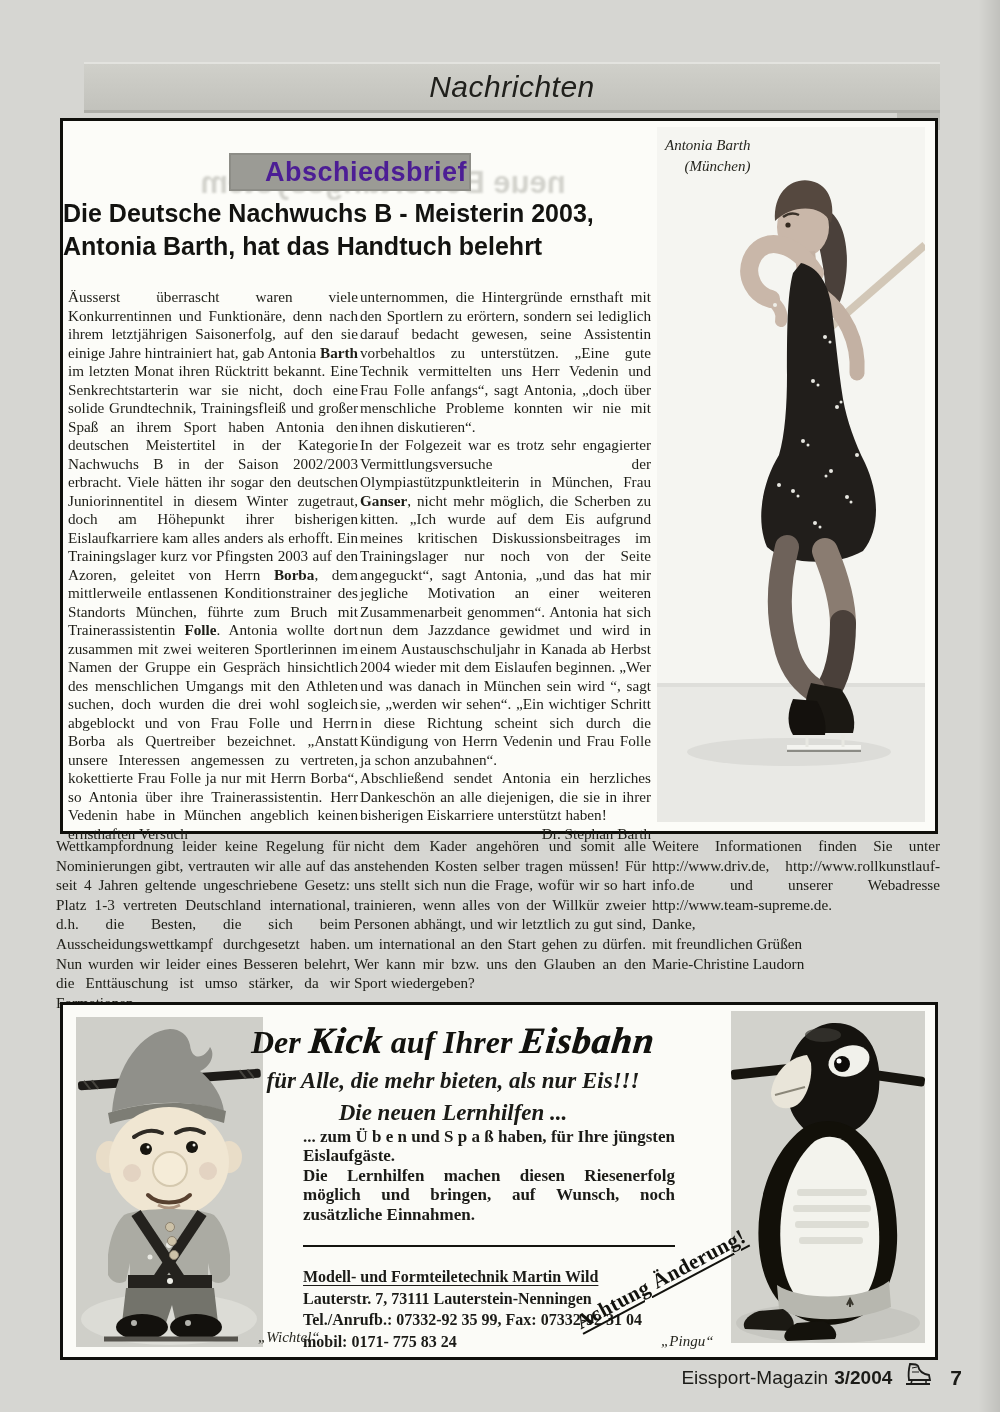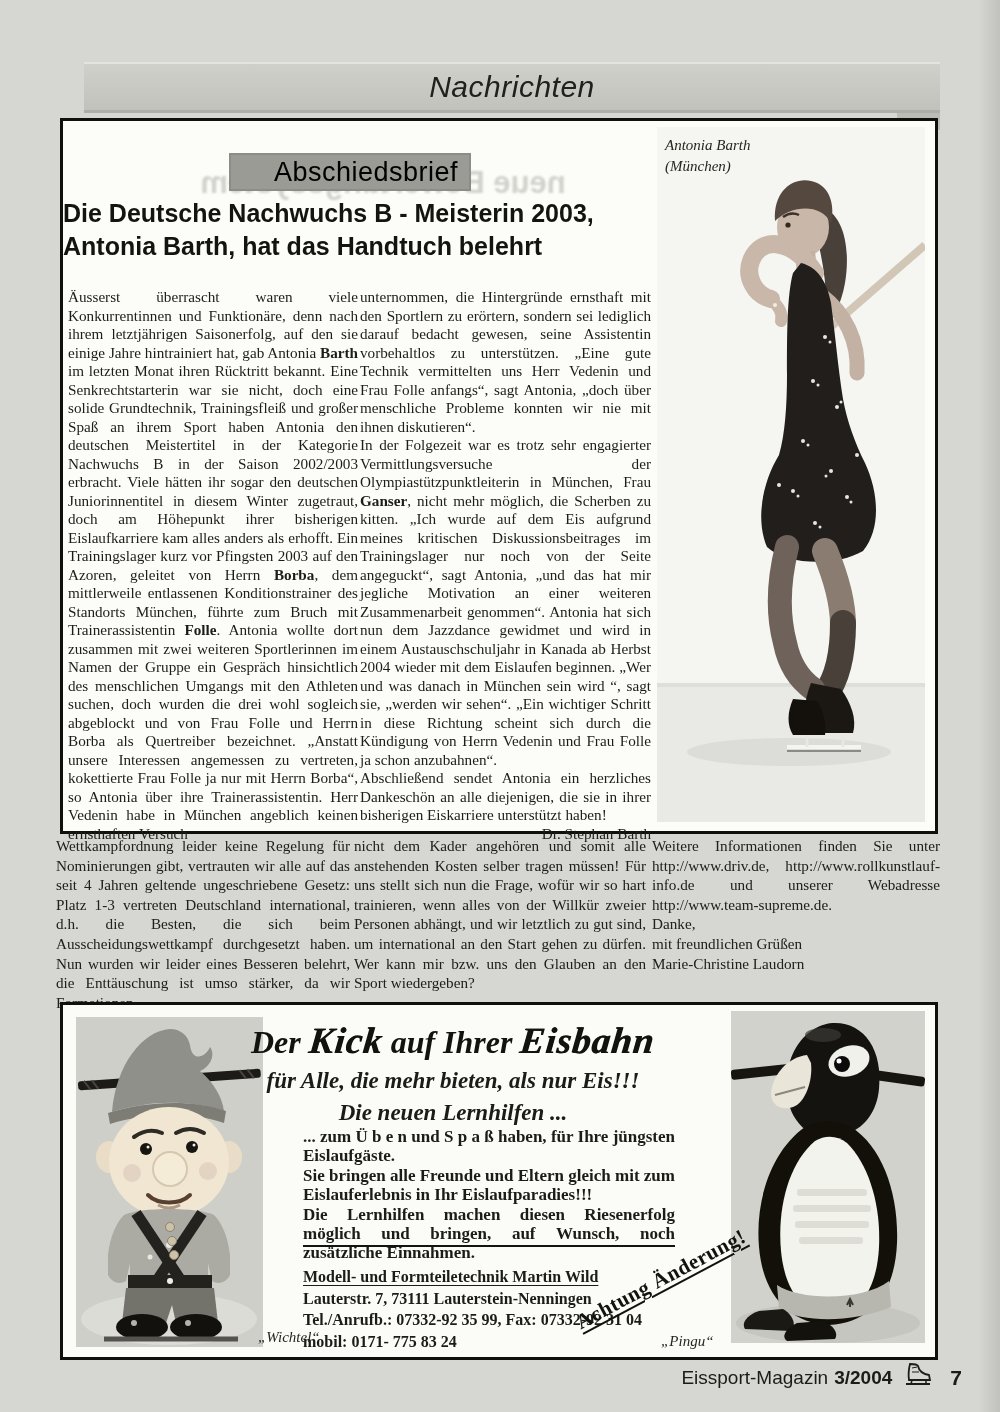--- a/index.html
+++ b/index.html
@@ -19,35 +19,35 @@
     color:#20201c;letter-spacing:.5px;}
   .banner-end{position:absolute;left:897px;top:64px;width:43px;height:66px;background:#bcbcb6;}
   
   .article-box{position:absolute;left:60px;top:118px;width:872px;height:710px;
     background:#fcfcf8;border:3px solid #0f0f0b;}
   .ghost-line{position:absolute;left:40px;top:44px;width:560px;text-align:center;
     font-family:"Liberation Sans",sans-serif;font-weight:bold;font-size:31px;
     color:#a9a9a1;opacity:.5;transform:scaleX(-1);filter:blur(1.2px);}
   .kicker{position:absolute;left:166px;top:32px;width:242px;height:38px;
     background:#9b9b95;box-shadow:inset 0 0 0 2px #8d8d87;text-align:center;}
-  .kicker-label{font-family:"Liberation Sans",sans-serif;font-weight:normal;font-size:27px;
-    line-height:38px;color:#000000;letter-spacing:.5px;padding-left:32px;}
+  .kicker-label{font-family:"Liberation Sans",sans-serif;font-weight:bold;font-size:27px;
+    line-height:38px;color:#4c1d95;letter-spacing:.5px;padding-left:32px;}
   .headline{position:absolute;left:0;top:76px;width:580px;text-align:left;
     font-family:"Liberation Sans",sans-serif;font-weight:bold;font-size:25px;
     line-height:33px;color:#131310;}
   .col{position:absolute;top:167px;font-size:15.2px;line-height:18.5px;
     text-align:justify;color:#1d1d17;}
   .col p{margin:0;}
   .col-left{left:5px;width:290px;}
   .col-right{left:297px;width:291px;}
   .bold{font-weight:bold;}
   .sig{text-align:right;}
   
   .photo{position:absolute;left:594px;top:6px;width:268px;height:695px;
-    background:linear-gradient(#f6f6f2,#efefeb);overflow:hidden;}
+    background:linear-gradient(#f6f6f2,#efefeb);overflow:hidden;text-align:right;}
   .photo-caption{position:absolute;left:8px;top:8px;font-style:italic;font-size:15px;
     line-height:21px;color:#26261f;z-index:2;}
   .photo svg{position:absolute;left:0;top:0;}
   
   .letter-col{position:absolute;top:836px;font-size:15.2px;line-height:19.6px;
     text-align:justify;color:#20201a;}
   .letter-col p{margin:0;}
   .letter-1{left:56px;width:294px;}
   .letter-2{left:354px;width:292px;}
   .letter-3{left:652px;width:288px;}
@@ -261,21 +261,20 @@
   </div>
 
   <div class="ad-center">
     <div class="ad-title"><span>Der </span><span class="fancy">Kick</span><span> auf Ihrer </span><span class="fancy">Eisbahn</span></div>
     <div class="ad-sub1">für Alle, die mehr bieten, als nur Eis!!!</div>
     <div class="ad-sub2">Die neuen Lernhilfen ...</div>
   </div>
 
   <div class="ad-body">
     <p>... zum Ü b e n  und S p a ß  haben, für Ihre jüngsten Eislaufgäste.</p>
-    <p>Sie bringen alle Freunde und Eltern gleich mit zum Eislauferlebnis in Ihr Eislaufparadies!!!</p>
     <p>Die Lernhilfen machen diesen Riesenerfolg möglich und bringen, auf Wunsch, noch zusätzliche Einnahmen.</p>
   </div>
 
   <div class="ad-contact">
     <div class="ad-company">Modell- und Formteiletechnik Martin Wild</div>
     <div>Lauterstr. 7, 73111 Lauterstein-Nenningen</div>
     <div>Tel./Anrufb.: 07332-92 35 99, Fax: 07332-92 31 04</div>
     <div>mobil: 0171- 775 83 24</div>
   </div>
 

